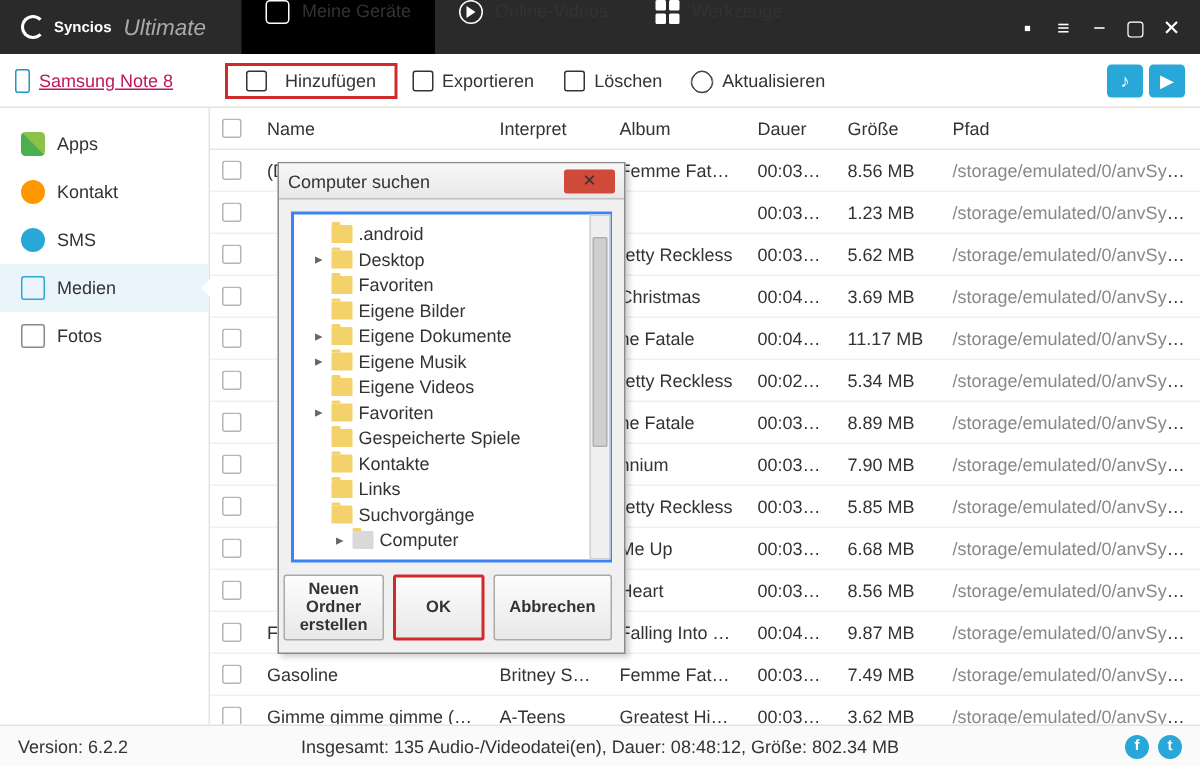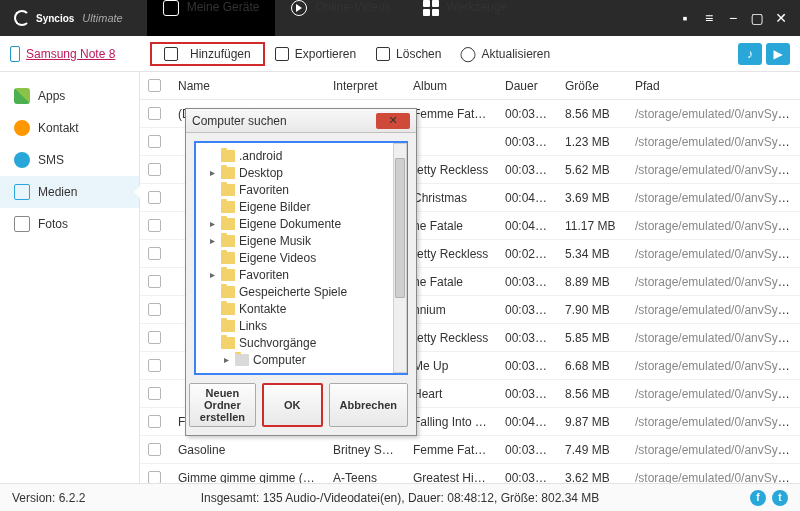--- a/index.html
+++ b/index.html
@@ -1,21 +1,21 @@
 <!DOCTYPE html>
 <html><head>
 <meta charset="utf-8">
 <style>
   * { box-sizing: border-box; margin: 0; padding: 0; font-family: "Segoe UI", Arial, sans-serif; font-size: 12px; color: #333; }
   body { width: 800px; height: 511px; background: #fff; overflow: hidden; position: relative; }
   .titlebar { height: 36px; background: #2a2a2a; display: flex; align-items: center; color: #fff; }
   .logo { display: flex; align-items: center; gap: 6px; padding: 0 14px; }
   .logo-icon { width: 16px; height: 16px; border: 2px solid #fff; border-right-color: transparent; border-radius: 50%; }
   .logo-text { color: #fff; font-size: 10px; font-weight: 600; }
-  .logo-sub { color: #a9a9a9; font-size: 11px; font-style: italic; margin-left: 2px; }
+  .logo-sub { color: #a9a9a9; font-size: 15px; font-style: italic; margin-left: 2px; }
   .main-tabs { display: flex; height: 100%; margin-left: 10px; }
   .main-tab { display: flex; align-items: flex-start; gap: 8px; padding: 0 16px; color: #fff; font-size: 12px; cursor: pointer; }
   .main-tab.active { background: #000; }
   .main-tab .ticon { width: 16px; height: 16px; border: 1.5px solid #fff; border-radius: 3px; }
   .main-tab .ticon.play { border-radius: 50%; position: relative; }
   .main-tab .ticon.play::after { content: ""; position: absolute; left: 4px; top: 2.5px; border-left: 6px solid #fff; border-top: 4px solid transparent; border-bottom: 4px solid transparent; }
   .main-tab .ticon.tools { border: none; display: grid; grid-template-columns: 1fr 1fr; gap: 2px; }
   .main-tab .ticon.tools span { background: #fff; border-radius: 1px; }
   .win-ctrls { margin-left: auto; display: flex; gap: 10px; padding: 0 12px; }
   .win-ctrl { width: 14px; height: 14px; display: flex; align-items: center; justify-content: center; color: #fff; font-size: 14px; cursor: pointer; }

